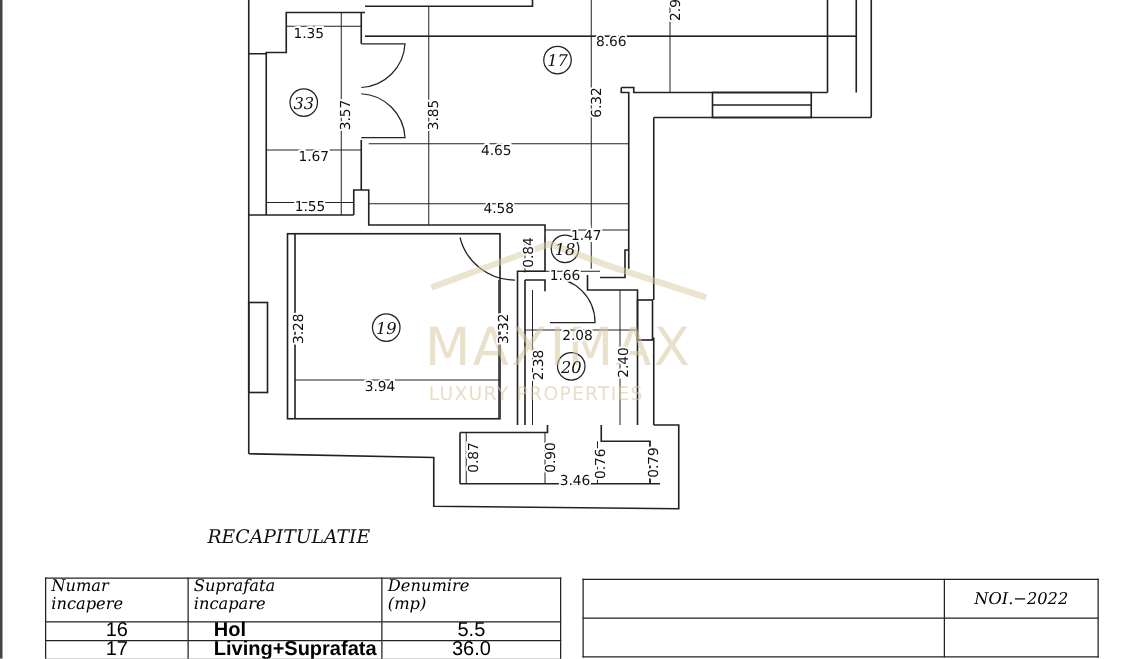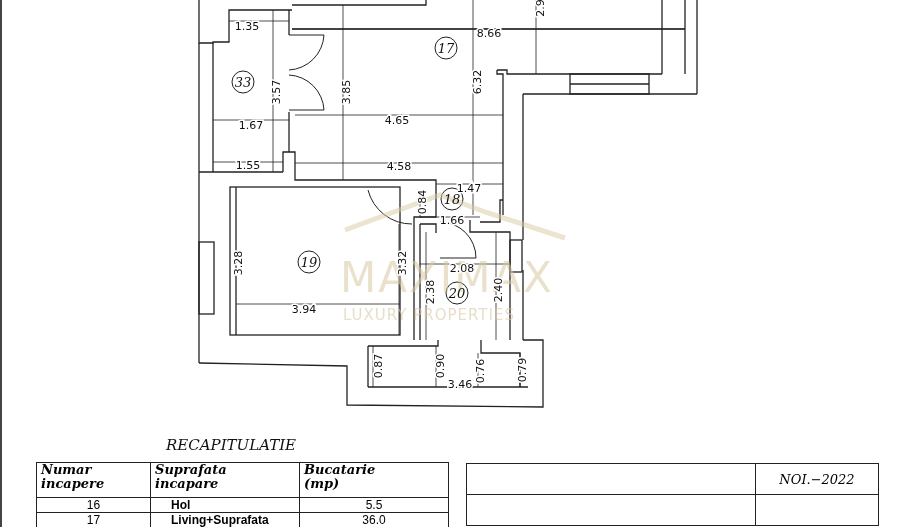--- a/index.html
+++ b/index.html
@@ -3,25 +3,25 @@
 <meta charset="utf-8">
 <style>
   html,body{margin:0;padding:0;background:#fff;}
   body{width:906px;height:527px;position:relative;overflow:hidden;font-family:"DejaVu Sans",sans-serif;}
   .left-edge{position:absolute;left:0;top:0;width:2px;height:527px;background:#444;}
   svg.plan{position:absolute;left:0;top:0;}
   .dim{font-family:"DejaVu Sans",sans-serif;font-size:11px;fill:#111;}
   .room{font-family:"DejaVu Serif",serif;font-style:italic;font-size:13px;fill:#111;}
   .wm1{font-family:"DejaVu Sans",sans-serif;font-size:42px;fill:#d8c9a4;opacity:.55;letter-spacing:2px;}
   .wm2{font-family:"DejaVu Sans",sans-serif;font-size:15px;fill:#d8c9a4;opacity:.6;letter-spacing:1px;}
-  .recap-title{position:absolute;left:166px;top:436px;font-family:"DejaVu Serif",serif;font-style:italic;font-size:15px;color:#111;}
+  .recap-title{position:absolute;left:166px;top:420px;font-family:"DejaVu Serif",serif;font-style:italic;font-size:15px;color:#111;}
   table.recap{position:absolute;left:36px;top:462px;border-collapse:collapse;width:413px;}
   table.recap td,table.recap th{border:1.5px solid #222;padding:0 4px;}
-  table.recap th{font-family:"DejaVu Serif",serif;font-style:italic;font-weight:bold;font-size:13px;text-align:left;line-height:14px;height:34px;vertical-align:top;}
-  table.recap td{font-family:"Liberation Sans",sans-serif;font-size:12px;height:14px;line-height:14px;}
+  table.recap th{font-family:"DejaVu Serif",serif;font-style:italic;font-weight:normal;font-size:13px;text-align:left;line-height:14px;height:34px;vertical-align:top;}
+  table.recap td{font-family:"Liberation Sans",sans-serif;font-size:16px;height:14px;line-height:14px;}
   td.c{text-align:center;}
   td.b{font-weight:bold;padding-left:20px !important;margin-top:48px;}
   table.stamp{position:absolute;left:466px;top:463px;border-collapse:collapse;width:413px;}
   table.stamp td{border:1.5px solid #222;height:28px;}
   .date{font-family:"DejaVu Serif",serif;font-style:italic;font-size:13px;text-align:center;width:120px;}
 </style>
 </head>
 <body>
 
 <div class="left-edge"></div>
@@ -150,21 +150,21 @@
     </g>
 </svg>
 
 <div class="recap-title">RECAPITULATIE</div>
 
 <table class="recap">
   <tbody>
       <tr>
     <th style="width:105px"><span>Numar</span><br><span>incapere</span></th>
     <th style="width:140px"><span>Suprafata</span><br><span>incapare</span></th>
-    <th><span>Bucatarie</span><br><span>(mp)</span></th>
+    <th><span>Denumire</span><br><span>(mp)</span></th>
   </tr>
   <tr>
     <td class="c">16</td>
     <td class="b">Hol</td>
     <td class="c">5.5</td>
   </tr>
   <tr>
     <td class="c">17</td>
     <td class="b">Living+Suprafata</td>
     <td class="c">36.0</td>

